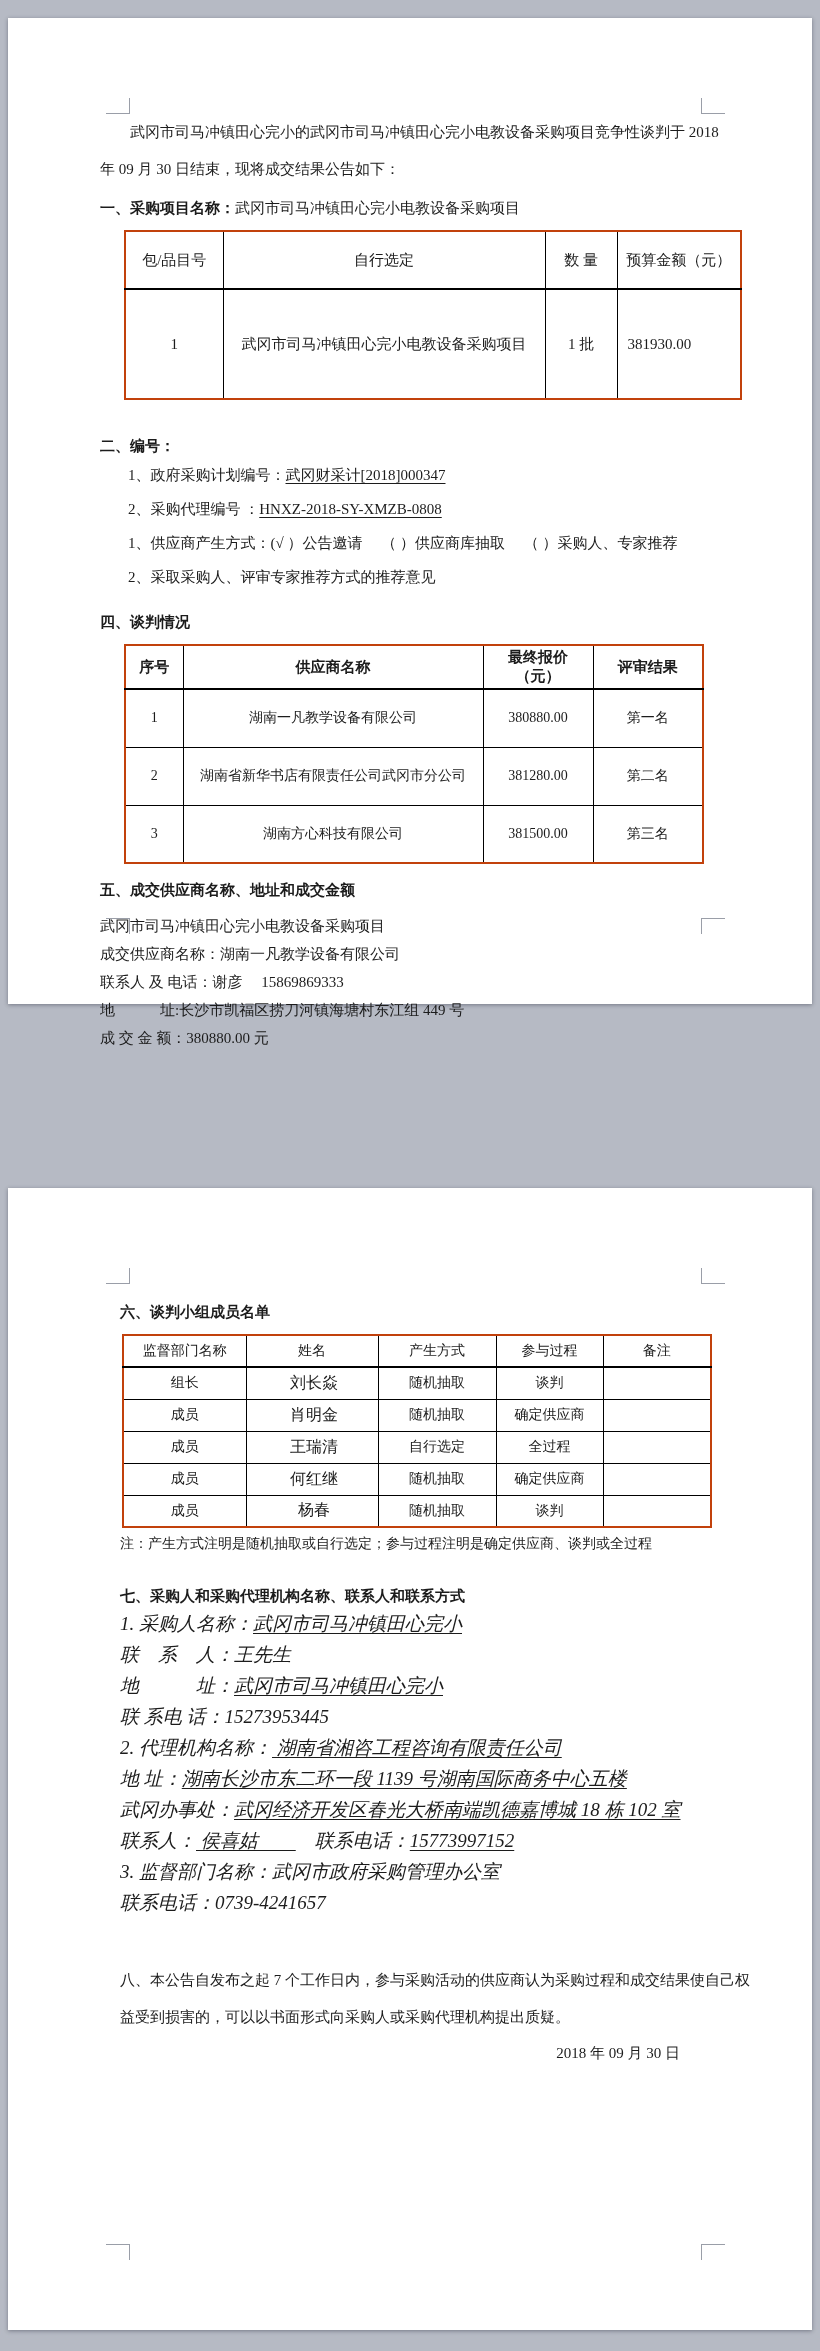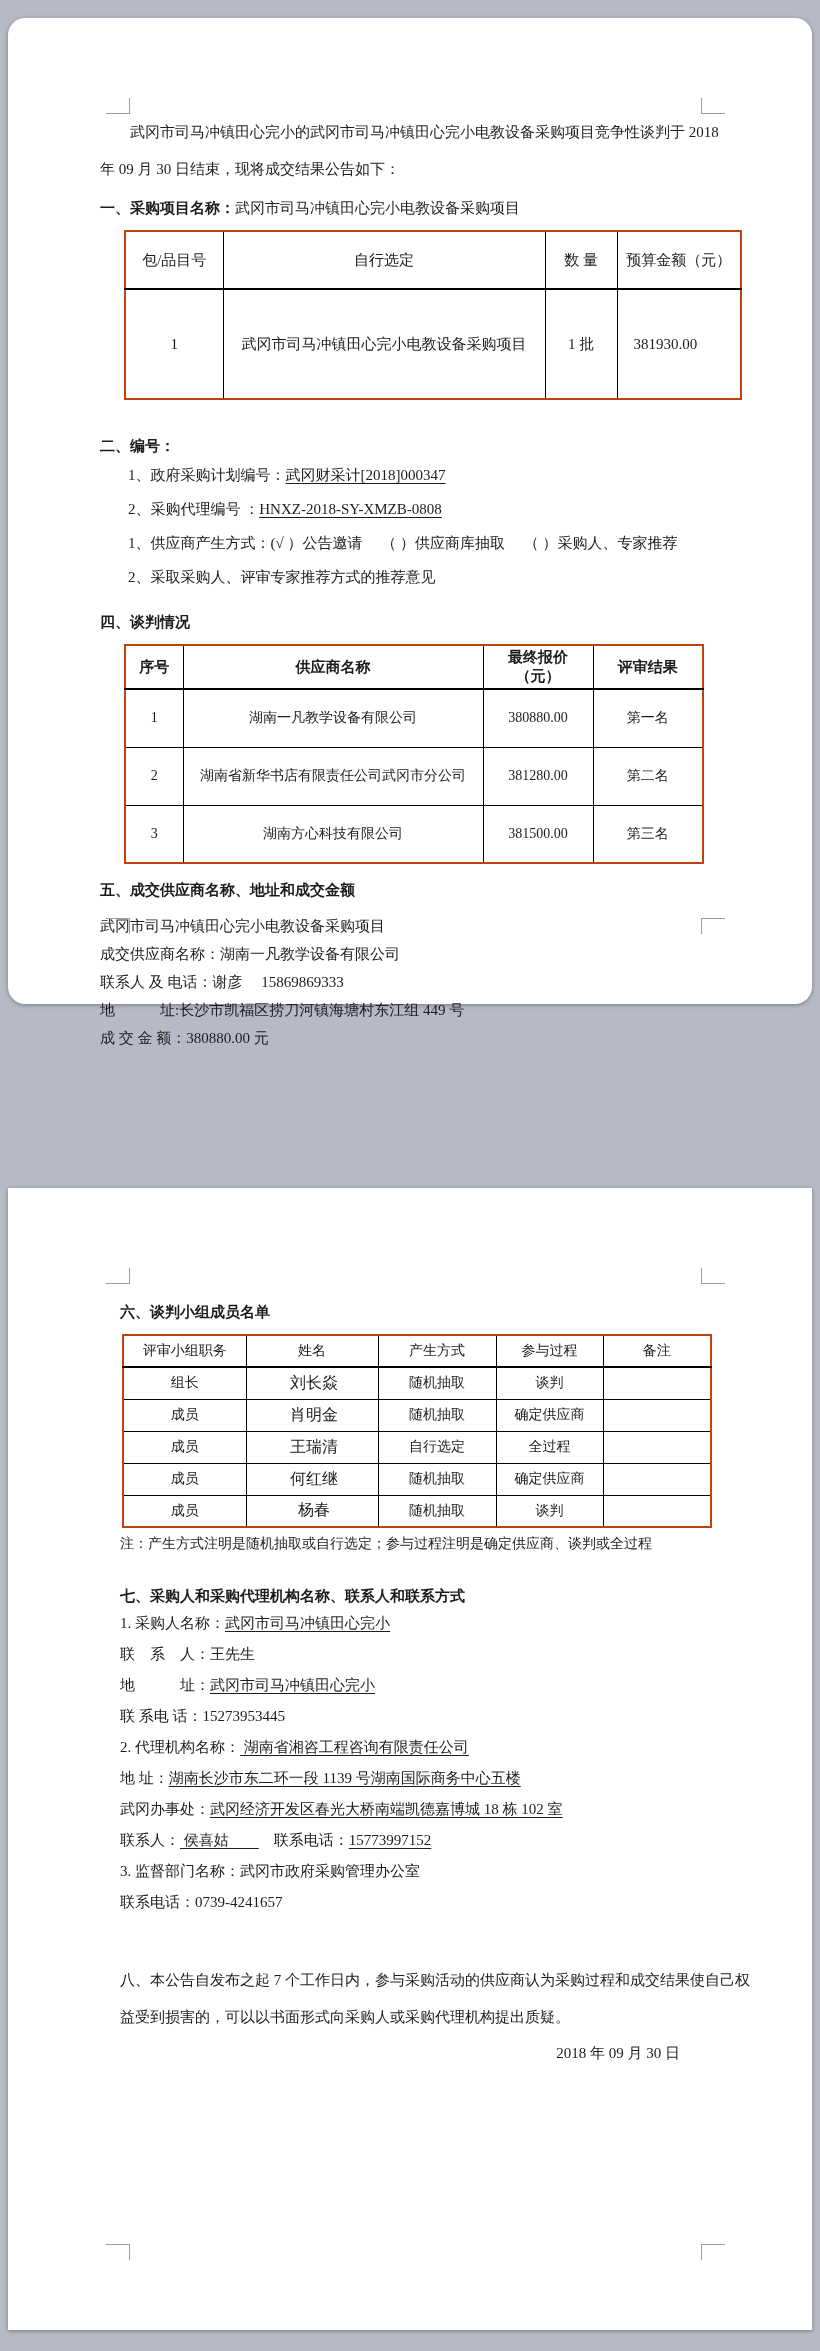--- a/index.html
+++ b/index.html
@@ -8,21 +8,21 @@
     background:#b6bac4;
     font-family:"Liberation Serif","DejaVu Serif",serif;
     color:#1c1c1c;
     position:relative;
   }
   .page{
     position:absolute;left:8px;width:804px;background:#ffffff;
     box-shadow:0 1px 4px rgba(40,45,60,.45);
     box-sizing:border-box;
   }
-  #page1{top:18px;height:986px;padding:96px 80px 0 92px;border-radius:17px;}
+  #page1{top:18px;height:986px;padding:96px 80px 0 92px;}
   #page2{top:1188px;height:1142px;padding:112px 80px 0 112px;}
   
   .mark{position:absolute;width:23px;height:15px;}
   .mark.tl{border-right:1px solid #9a9ea8;border-bottom:1px solid #9a9ea8;}
   .mark.tr{border-left:1px solid #9a9ea8;border-bottom:1px solid #9a9ea8;}
   .mark.bl{border-right:1px solid #9a9ea8;border-top:1px solid #9a9ea8;}
   .mark.br{border-left:1px solid #9a9ea8;border-top:1px solid #9a9ea8;}
   .mark.l{left:98px;} .mark.r{right:87px;}
   .mark.t{top:80px;}  .mark.b{bottom:70px;}
 
@@ -34,36 +34,36 @@
   .u{text-decoration:underline;text-underline-offset:3px;}
 
   table{border-collapse:collapse;border:2px solid #c2410c;table-layout:fixed;}
   td,th{border:1px solid #000;font-size:14px;font-weight:normal;
         text-align:center;vertical-align:middle;padding:2px 4px;box-sizing:border-box;
         overflow:hidden;}
   
   #t1{width:616px;margin:10px 0 0 24px;}
   #t1 th{height:58px;border-bottom:2px solid #000;font-size:15px;}
   #t1 td{height:110px;font-size:15px;}
-  #t1 .c-price{text-align:left;padding-left:16px;}
+  #t1 .c-price{text-align:left;padding-left:10px;}
   
   #t2{width:578px;margin:10px 0 0 24px;}
   #t2 th{height:44px;border-bottom:2px solid #000;font-weight:bold;font-size:15px;}
   #t2 td{height:58px;}
   
   #t3{width:588px;margin:10px 0 0 2px;}
   #t3 th{height:32px;border-bottom:2px solid #000;}
   #t3 td{height:32px;}
   #t3 .name{font-size:16px;padding-left:8px;}
   .note{font-size:14px;line-height:28px;margin:2px 0 0 0;}
 
   .mt8{margin-top:8px;} .mt10{margin-top:10px;} .mt14{margin-top:14px;}
   .mt16{margin-top:16px;} .mt26{margin-top:26px;} .mt34{margin-top:34px;}
   .ind1{margin-left:28px;} .ind2{margin-left:52px;} .ind2b{margin-left:42px;}
-  .s7line{font-size:15px;line-height:31px;margin:0;}
+  .s7line{font-size:19px;line-height:31px;margin:0;font-style:italic;}
   .para8{font-size:15px;line-height:37px;margin:44px 0 0 0;width:632px;}
   .date{font-size:15px;margin-top:8px;width:632px;text-align:right;padding-right:72px;box-sizing:border-box;}
 </style>
 </head>
 <body>
 
 <div class="page" id="page1">
   <div class="mark tl l t"></div>
   <div class="mark tr r t"></div>
   <div class="mark bl l b"></div>
@@ -146,21 +146,21 @@
   <div class="mark tl l t"></div>
   <div class="mark tr r t"></div>
   <div class="mark bl l b"></div>
   <div class="mark br r b"></div>
 
   <p class="sec">六、谈判小组成员名单</p>
 
   <table id="t3">
     <tbody>
         <tr>
-      <th style="width:123px">评审小组职务</th>
+      <th style="width:123px">监督部门名称</th>
       <th style="width:132px">姓名</th>
       <th style="width:118px">产生方式</th>
       <th style="width:107px">参与过程</th>
       <th style="width:108px">备注</th>
     </tr>
     <tr>
       <td>组长</td>
       <td class="name">刘长焱</td>
       <td>随机抽取</td>
       <td>谈判</td>

